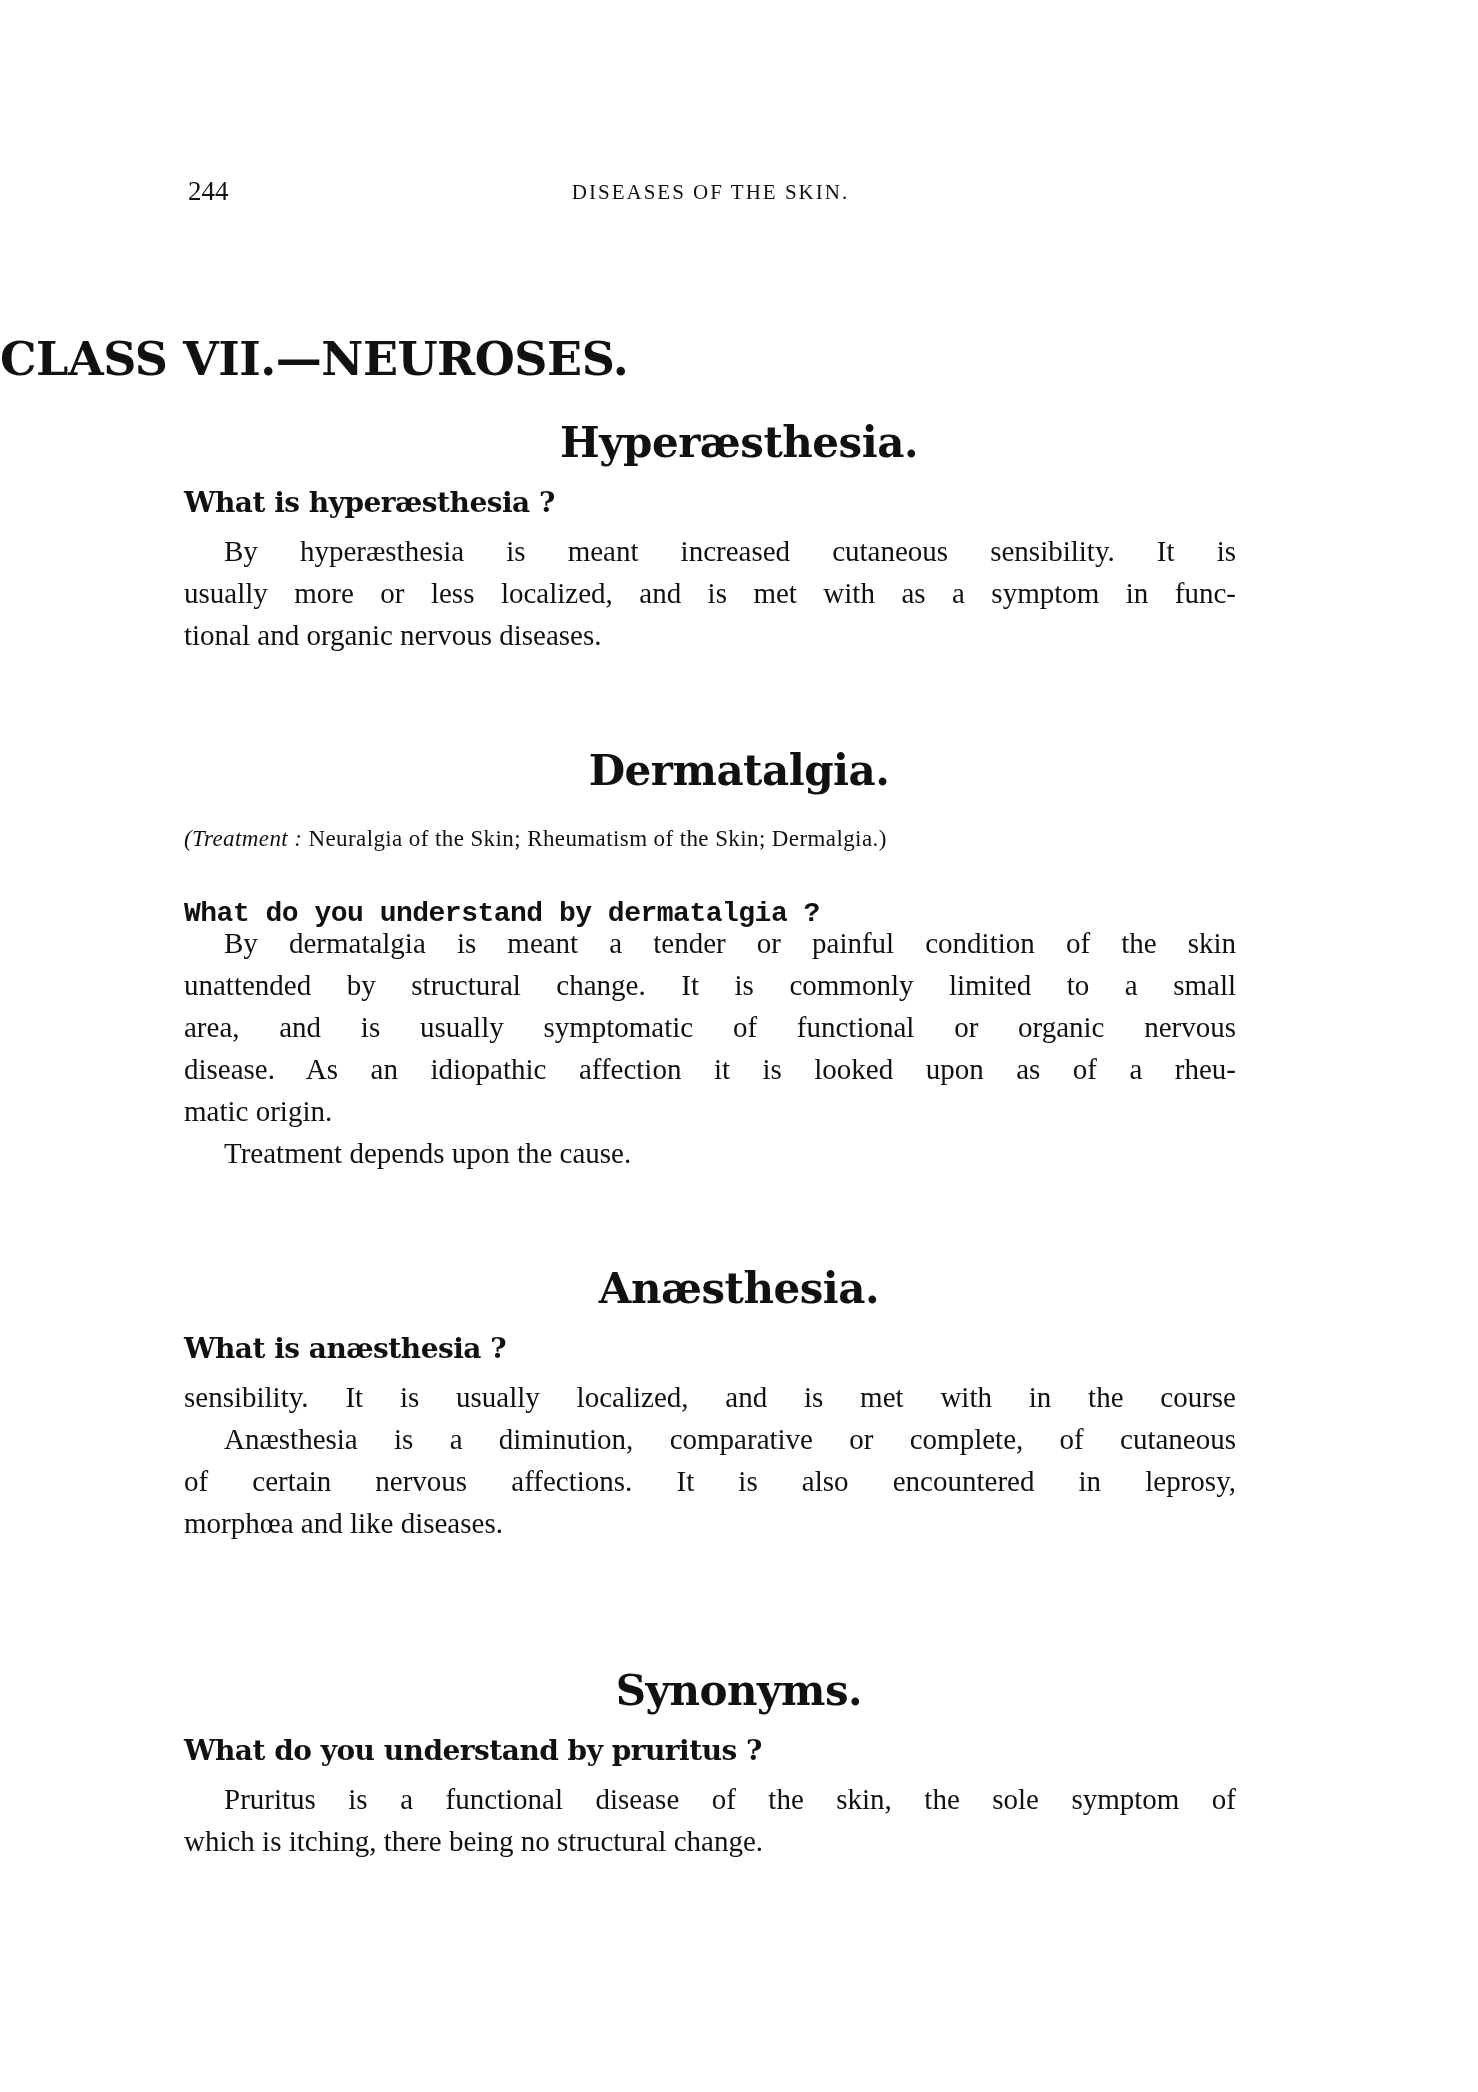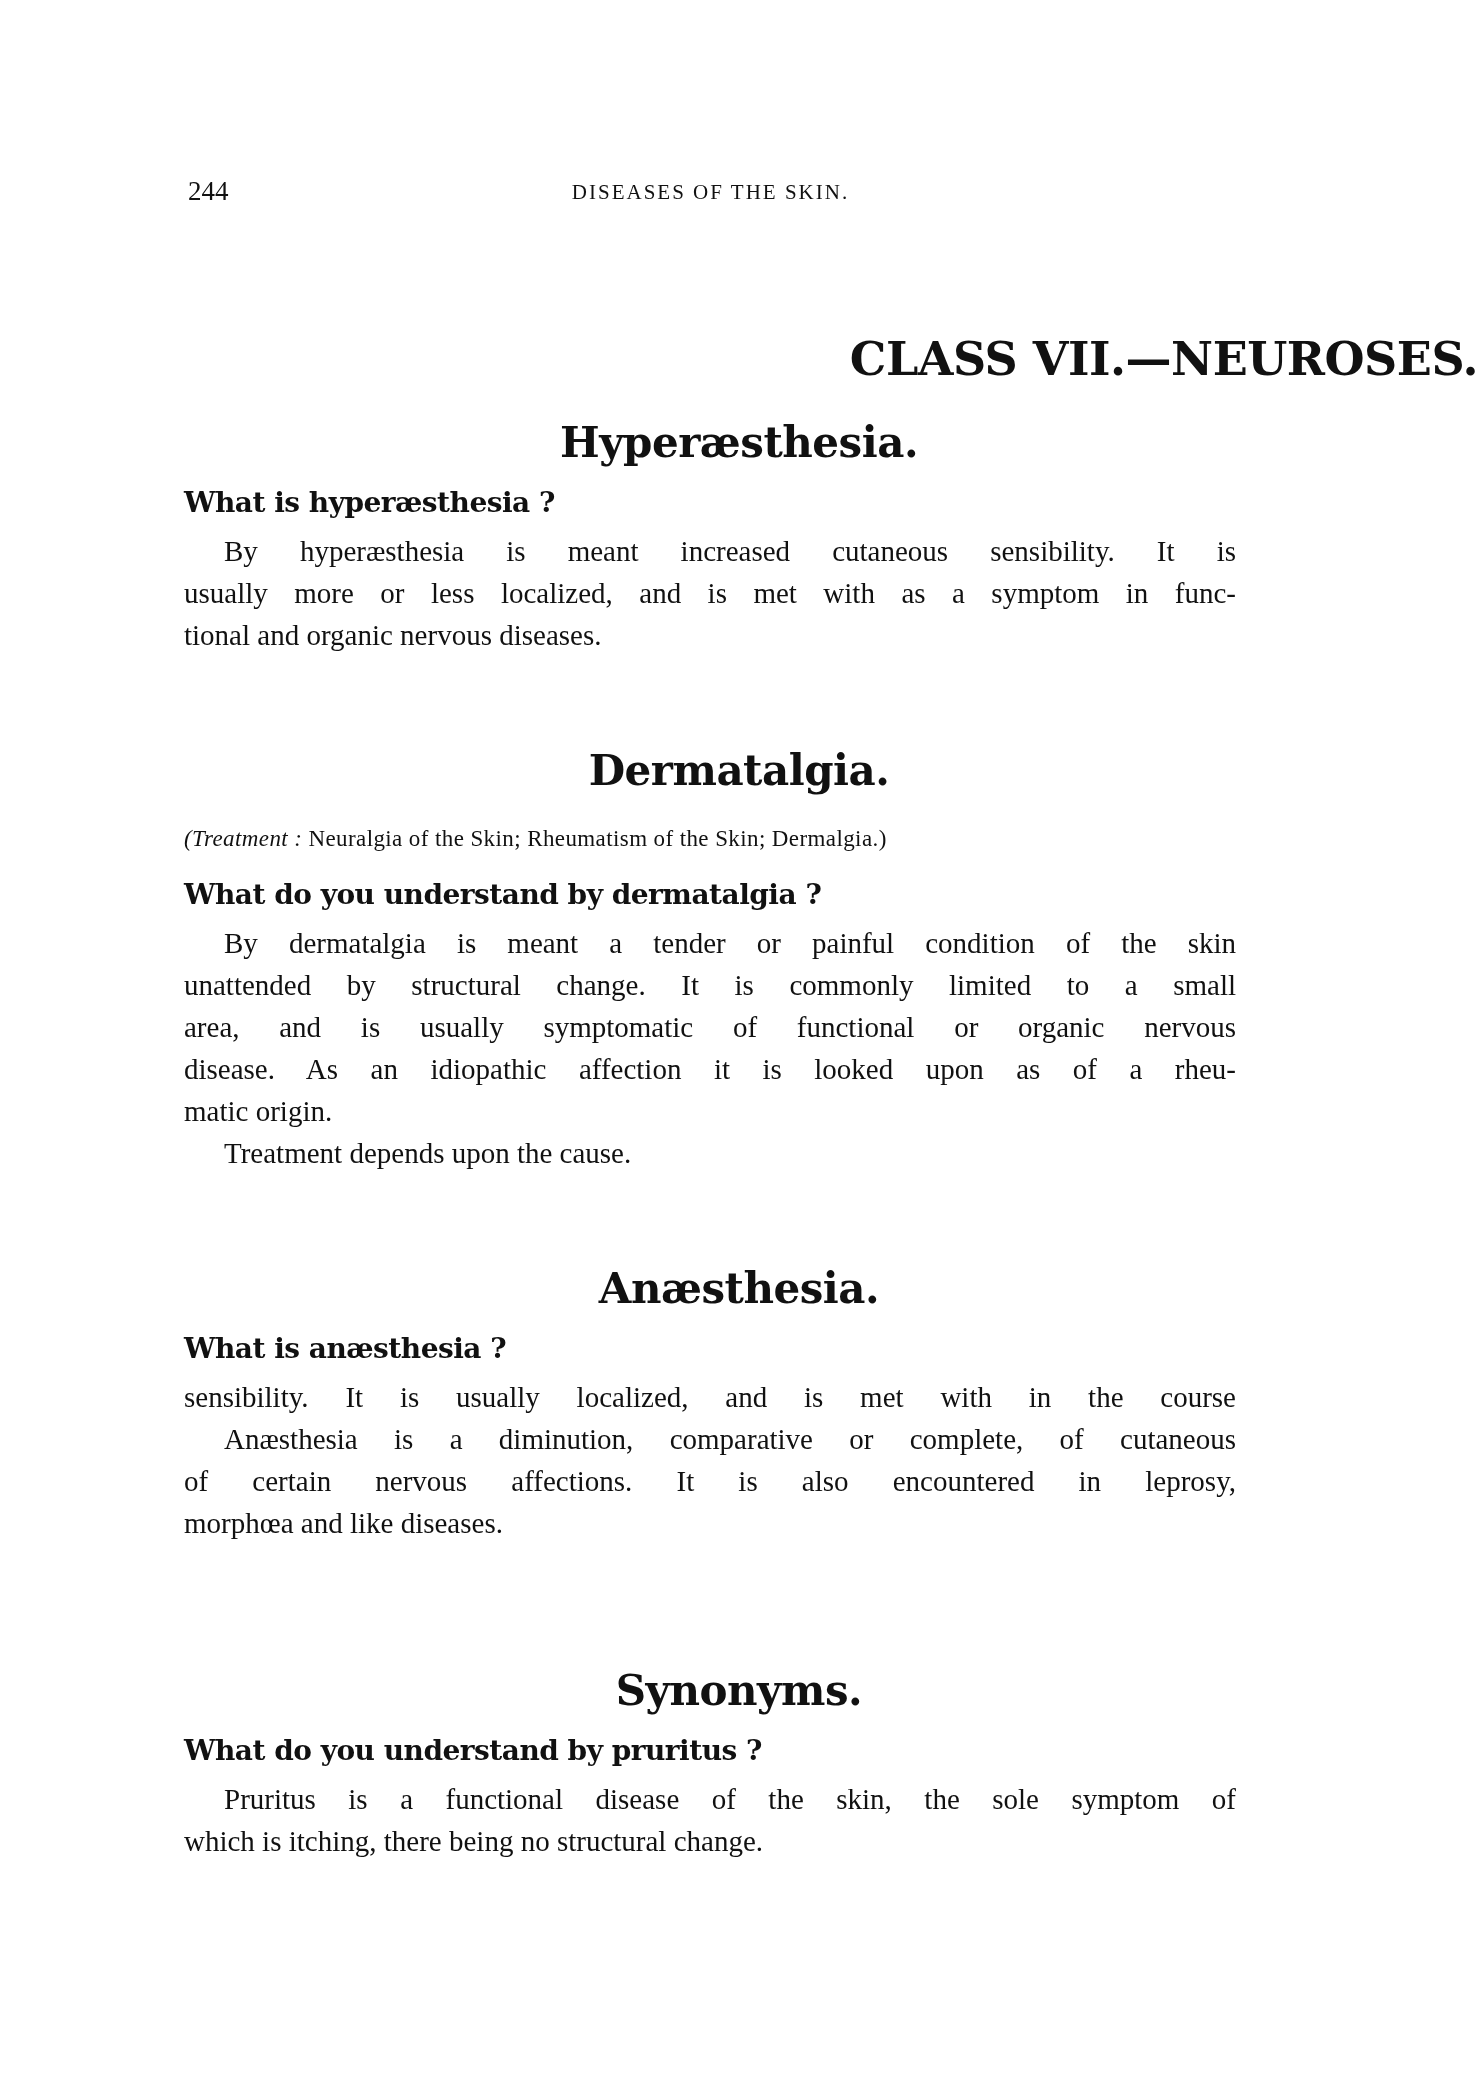--- a/index.html
+++ b/index.html
@@ -1,21 +1,21 @@
 <!DOCTYPE html>
 <html><head>
 <meta charset="utf-8">
 <style>
   html, body { margin: 0; padding: 0; background: #ffffff; }
   body { width: 1478px; height: 2092px; position: relative; overflow: hidden; color: #111; font-family: "DejaVu Serif", "Liberation Serif", serif; }
   .page { position: absolute; left: 0; top: 0; width: 1478px; height: 1512px; }
   .running-head { position: absolute; top: 176px; left: 188px; width: 1045px; height: 34px; }
   .page-num { position: absolute; left: 0; top: 0; font-size: 27px; font-family: "Liberation Serif", serif; }
   .running-title { position: absolute; left: 0; right: 0; top: 4px; text-align: center; font-size: 21px; letter-spacing: 2px; font-family: "Liberation Serif", serif; }
-  .class-title { position: absolute; top: 332px; left: 0; width: 1478px; text-align: right; font-size: 46px; font-weight: bold; font-family: "DejaVu Serif", serif; letter-spacing: -0.5px; }
+  .class-title { position: absolute; top: 332px; left: 0; width: 1478px; text-align: left; font-size: 46px; font-weight: bold; font-family: "DejaVu Serif", serif; letter-spacing: -0.5px; }
   .section-title { position: absolute; left: 0; width: 1478px; box-sizing: border-box; text-align: center; font-size: 42px; font-weight: bold; font-family: "DejaVu Serif", serif; letter-spacing: -0.5px; }
   .question { position: absolute; left: 184px; font-size: 28px; font-weight: bold; font-family: "DejaVu Serif", serif; letter-spacing: -0.5px; white-space: nowrap; }
   .para { position: absolute; left: 184px; width: 1052px; font-size: 29px; line-height: 42px; font-family: "Liberation Serif", serif; text-align: justify; }
   .para .line { display: block; text-align: justify; text-align-last: justify; white-space: nowrap; }
   .para .line.last { text-align-last: left; }
   .para .line.indent { padding-left: 40px; }
   .synonyms { position: absolute; top: 826px; left: 184px; width: 1052px; font-size: 23px; font-family: "Liberation Serif", serif; white-space: nowrap; letter-spacing: 0.4px; }
   .synonyms i { font-style: italic; }
 </style>
 </head>
@@ -35,21 +35,21 @@
   <div class="para" style="top:530px;">
     <span class="line indent">By hyperæsthesia is meant increased cutaneous sensibility. It is</span>
     <span class="line">usually more or less localized, and is met with as a symptom in func-</span>
     <span class="line last">tional and organic nervous diseases.</span>
   </div>
 
   <div class="section-title" style="top:746px;">Dermatalgia.</div>
   <div class="synonyms">
     <i>(Treatment :</i><span> Neuralgia of the Skin; Rheumatism of the Skin; Dermalgia.)</span>
   </div>
-  <div class="question" style="top:878px;">What do you understand by dermatalgia ?</div>
+  <div class="question" style="top:898px;font-family:Liberation Mono, monospace;">What do you understand by dermatalgia ?</div>
   <div class="para" style="top:922px;">
     <span class="line indent">By dermatalgia is meant a tender or painful condition of the skin</span>
     <span class="line">unattended by structural change. It is commonly limited to a small</span>
     <span class="line">area, and is usually symptomatic of functional or organic nervous</span>
     <span class="line">disease. As an idiopathic affection it is looked upon as of a rheu-</span>
     <span class="line last">matic origin.</span>
     <span class="line last indent">Treatment depends upon the cause.</span>
   </div>
 
   <div class="section-title" style="top:1264px;">Anæsthesia.</div>

